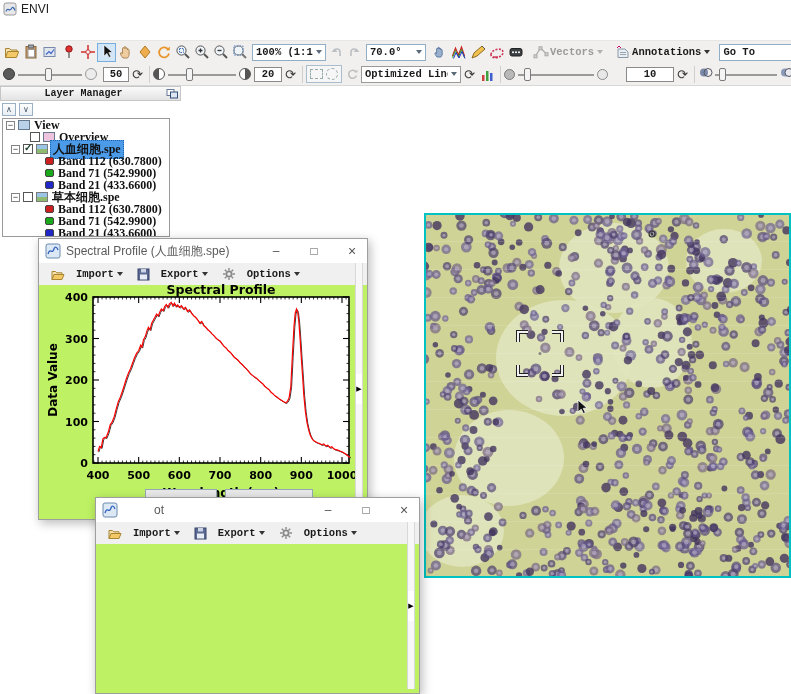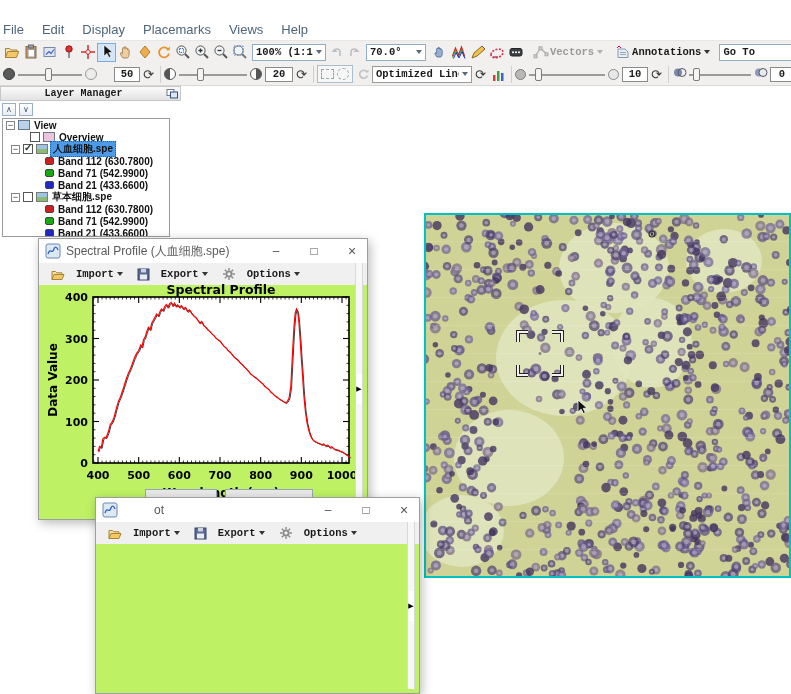--- a/index.html
+++ b/index.html
@@ -41,21 +41,21 @@
   #layer-panel{left:0;top:86px;width:181px;height:152px;z-index:2;}
   #lm-header{position:absolute;left:0;top:0;width:181px;height:15px;background:linear-gradient(#fafafa,#e3e3e3);
              border:1px solid #c6c6c6;box-sizing:border-box;display:flex;align-items:center;}
   #lm-title{flex:1;text-align:center;font-size:10px;}
   #lm-pin{margin-right:2px;}
   .lm-btn{position:absolute;top:17px;width:14px;height:13px;border:1px solid #9ab0c4;background:linear-gradient(#fdfdfd,#e8eef4);
           font-size:8px;line-height:11px;text-align:center;color:#456;box-sizing:border-box;}
   #treebox{position:absolute;left:2px;top:32px;width:168px;height:119px;background:#fff;
            border:1px solid #9a9a9a;box-sizing:border-box;overflow:hidden;}
   .trow{height:12px;display:flex;align-items:center;white-space:nowrap;}
-  .trow .tlabel{font-family:Liberation Sans, sans-serif;font-weight:bold;font-size:10px;color:#111;
+  .trow .tlabel{font-family:Liberation Serif, serif;font-weight:bold;font-size:12px;color:#111;
                 padding:0 2px;margin-left:2px;}
   .tlabel.sel{background:#4b9be8;border:1px dotted #1d5fa8;}
   .exp{width:9px;height:9px;border:1px solid #848484;background:#fff;font-size:9px;line-height:7px;
        text-align:center;color:#333;box-sizing:border-box;flex:0 0 auto;margin-right:3px;}
   .cb{width:10px;height:10px;border:1px solid #555;background:#fff;box-sizing:border-box;flex:0 0 auto;
       margin-right:3px;position:relative;}
   .cb .ck{position:absolute;left:0px;top:-3px;font-size:10px;color:#1a3a2a;font-weight:bold;}
   .ico-mon,.ico-ovr{width:12px;height:10px;border:1px solid #68788c;box-sizing:border-box;flex:0 0 auto;}
   .ico-mon{background:#b9d2ea;} .ico-ovr{background:#eec3dd;}
   .ico-img{width:12px;height:10px;border:1px solid #7a7a7a;box-sizing:border-box;flex:0 0 auto;
@@ -80,29 +80,28 @@
   #tooltip{left:20px;top:492px;z-index:30;background:#f2f2f2;border:1px solid #767676;
            box-shadow:2px 2px 5px rgba(0,0,0,.35);padding:2px 8px 3px 8px;font-size:16px;color:#111;white-space:nowrap;}
   
   #image-view{left:424px;top:213px;z-index:1;}
 </style>
 </head>
 <body>
 
 <div id="screen">
 
+  <div id="titlebar" class="abs">
+    <svg width="14" height="14" style="margin-left:3px">
+      <rect x="1" y="1" width="12" height="12" rx="2" fill="#e8e8ea" stroke="#999"></rect>
+      <path d="M3 9.5 C4.5 4.5 6.5 10.5 8.5 6.5 c1-2 2.5-1 3.5 2" stroke="#3a6ab0" fill="none" stroke-width="1.2"></path>
+    </svg>
+    <span id="title-text">ENVI</span>
+  </div>
 
-  <div id="menubar" class="abs">
-    <span class="menu-item" style="margin-left:-6px">File</span>
-    <span class="menu-item">Edit</span>
-    <span class="menu-item">Display</span>
-    <span class="menu-item">Placemarks</span>
-    <span class="menu-item">Views</span>
-    <span class="menu-item">Help</span>
-  </div>
 
   <div id="toolbar1" class="abs">
     <span class="tbtn">
         <svg width="16" height="16">
           <path d="M1.5 13.5 V4.5 h4 l1.5 1.5 h6 v2" fill="#f5deb0" stroke="#a8852e"></path>
           <path d="M1.5 13.5 l2.2-6 h11 l-2.2 6z" fill="#f3c868" stroke="#a8852e"></path>
         </svg>
       </span>
     <span class="tbtn">
         <svg width="16" height="16">
@@ -255,21 +254,21 @@
     </div>
   </div>
 
   <div id="toolbar2" class="abs">
     <span class="circ" style="width:12px;height:12px;background:#5a5a5a;border:1px solid #3a3a3a"></span>
     <div class="slider" style="width:64px;margin:0 3px">
         <div class="track"></div>
         <div class="thumb" style="left:27px"></div>
       </div>
     <span class="circ" style="width:12px;height:12px;background:#ececec;border:1px solid #9a9a9a"></span>
-    <div class="spin mono" style="width:26px;margin-left:17px">50</div>
+    <div class="spin mono" style="width:26px;margin-left:6px">50</div>
     <span class="refresh">⟳</span>
     <span class="tsep"></span>
     <span class="circ" style="width:12px;height:12px;border:1px solid #555;background:linear-gradient(90deg,#555 50%,#fff 50%)"></span>
     <div class="slider" style="width:68px;margin:0 3px">
         <div class="track"></div>
         <div class="thumb" style="left:18px"></div>
       </div>
     <span class="circ" style="width:12px;height:12px;border:1px solid #555;background:linear-gradient(90deg,#fff 50%,#555 50%)"></span>
     <div class="spin mono" style="width:28px;margin-left:3px">20</div>
     <span class="refresh">⟳</span>
@@ -300,21 +299,21 @@
           <rect x="10" y="6" width="2.5" height="8" fill="#4060d0"></rect>
         </svg>
       </span>
     <span class="tsep"></span>
     <span class="circ" style="width:11px;height:11px;background:#b8b8b8;border:1px solid #7a7a7a"></span>
     <div class="slider" style="width:76px;margin:0 3px">
         <div class="track"></div>
         <div class="thumb" style="left:6px"></div>
       </div>
     <span class="circ" style="width:11px;height:11px;background:#e8e8e8;border:1px solid #8a8a8a"></span>
-    <div class="spin mono" style="width:26px;margin-left:3px">10</div>
+    <div class="spin mono" style="width:48px;margin-left:18px">10</div>
     <span class="refresh">⟳</span>
     <span class="tsep"></span>
     <span><svg width="15" height="15">
           <circle cx="6" cy="7.5" r="4" fill="#7a8aa8"></circle>
           <circle cx="10" cy="7.5" r="4" fill="none" stroke="#556"></circle>
         </svg></span>
     <div class="slider" style="width:62px;margin:0 2px">
         <div class="track"></div>
         <div class="thumb" style="left:4px"></div>
       </div>

